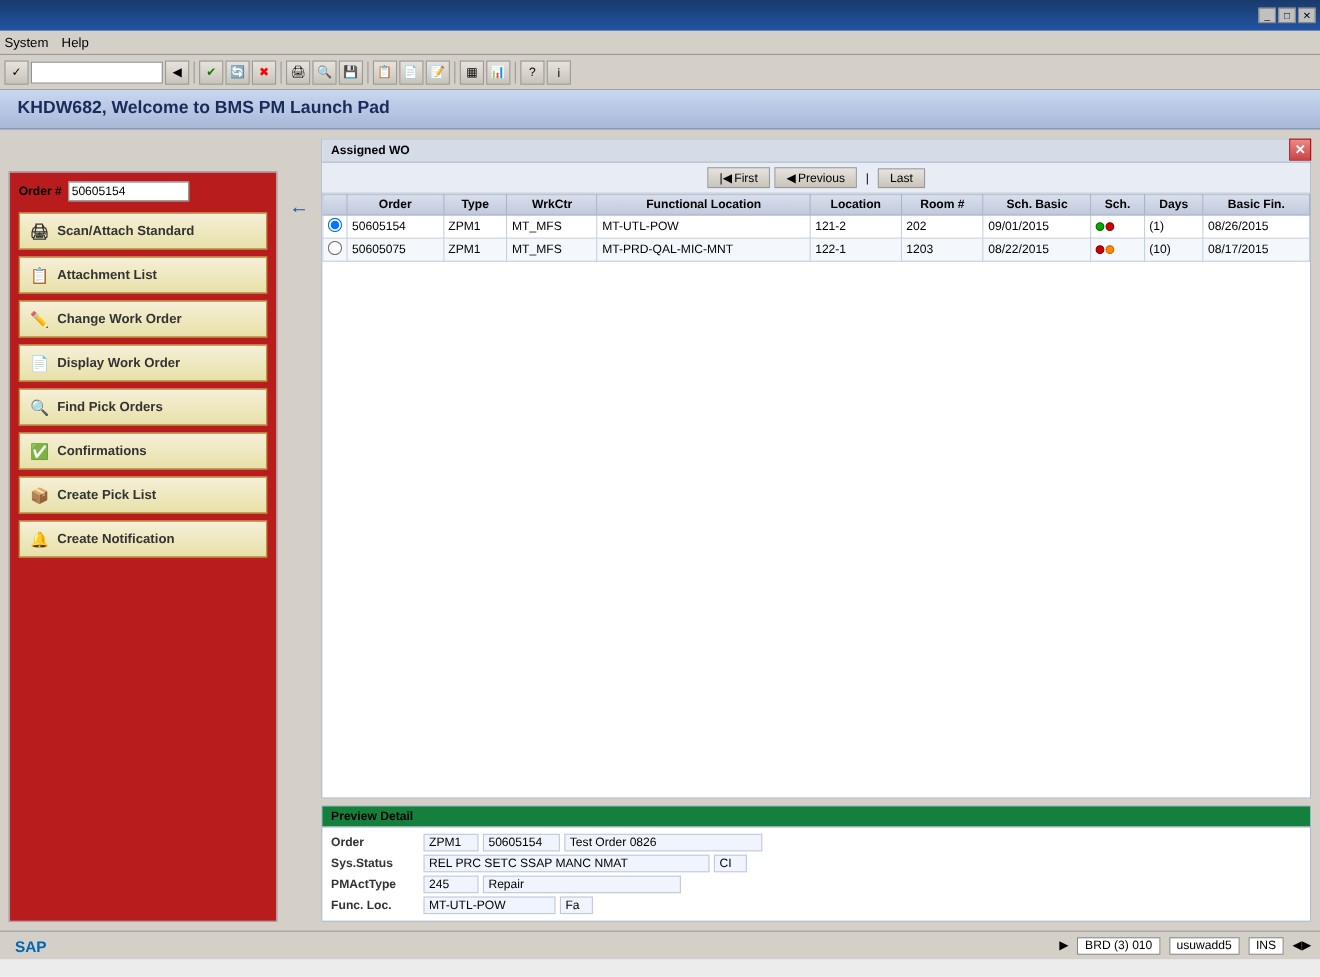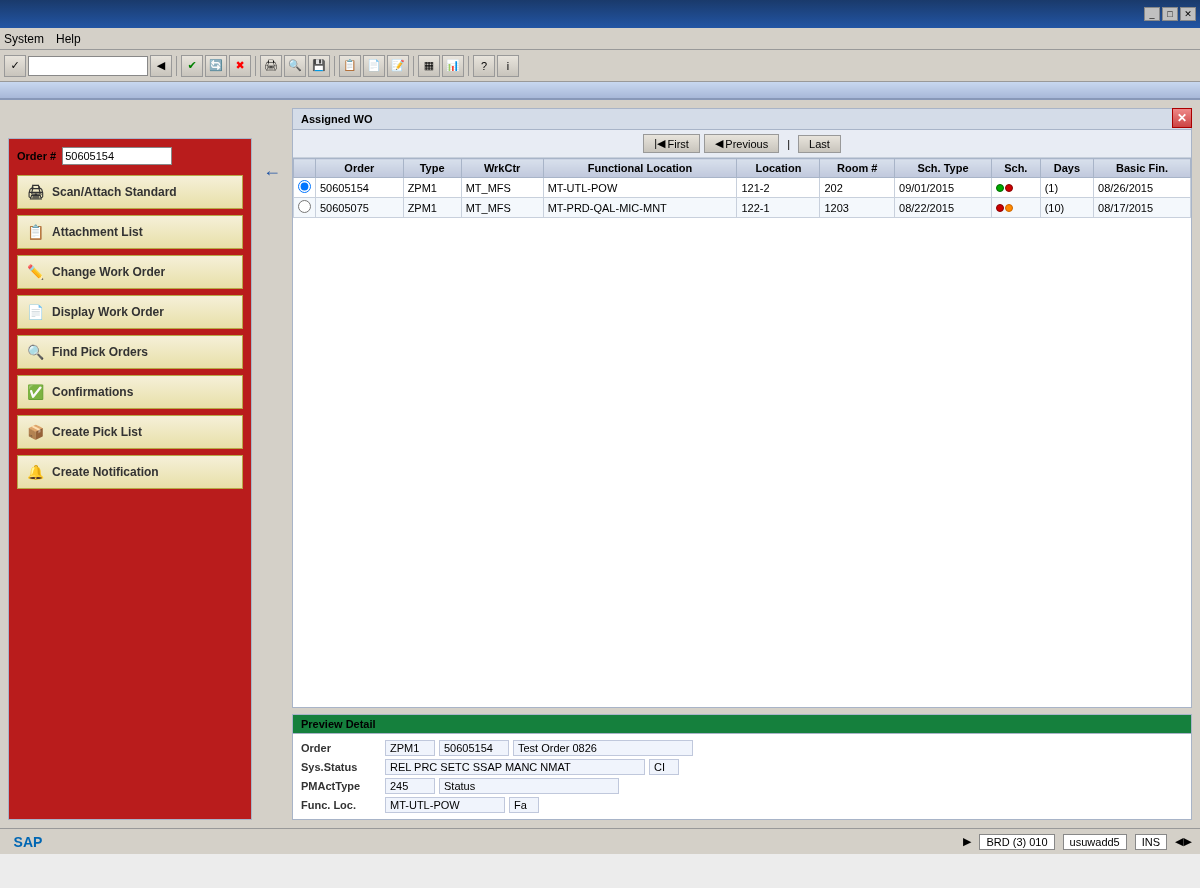--- a/index.html
+++ b/index.html
@@ -434,20 +434,21 @@
   <div class="toolbar-btn">📝</div>
   <div class="toolbar-separator"></div>
   <div class="toolbar-btn">▦</div>
   <div class="toolbar-btn">📊</div>
   <div class="toolbar-separator"></div>
   <div class="toolbar-btn">?</div>
   <div class="toolbar-btn">ℹ</div>
 </div>
 
 <div class="app-header">
+  <div class="app-title">KHDW682, Welcome to BMS PM Launch Pad</div>
 </div>
 
 <div class="main-content">
 
   <div class="sidebar">
     <div class="order-row">
       <span class="order-label">Order #</span>
       <input class="order-input" type="text" value="50605154" style="">
     </div>
     <button class="sidebar-btn">
@@ -514,21 +515,21 @@
         <table class="wo-table">
           <thead>
             <tr>
               <th></th>
               <th>Order</th>
               <th>Type</th>
               <th>WrkCtr</th>
               <th>Functional Location</th>
               <th>Location</th>
               <th>Room #</th>
-              <th>Sch. Type</th>
+              <th>Sch. Basic</th>
               <th>Sch.</th>
               <th>Days</th>
               <th>Basic Fin.</th>
             </tr>
           </thead>
           <tbody id="wo-table-body">
               <tr>
                 <td class="radio-cell"><input type="radio" name="wo-row" checked="" style=""></td>
                 <td>50605154</td>
                 <td>ZPM1</td>
@@ -579,21 +580,21 @@
           <span class="preview-value preview-value-wide">Test Order 0826</span>
         </div>
         <div class="preview-row">
           <span class="preview-label">Sys.Status</span>
           <span class="preview-value" style="min-width:260px;">REL PRC SETC SSAP MANC NMAT</span>
           <span class="preview-value" style="min-width:30px;">CI</span>
         </div>
         <div class="preview-row">
           <span class="preview-label">PMActType</span>
           <span class="preview-value" style="min-width:50px;">245</span>
-          <span class="preview-value preview-value-wide">Status</span>
+          <span class="preview-value preview-value-wide">Repair</span>
         </div>
         <div class="preview-row">
           <span class="preview-label">Func. Loc.</span>
           <span class="preview-value" style="min-width:120px;">MT-UTL-POW</span>
           <span class="preview-value" style="min-width:30px;">Fa</span>
         </div>
       </div>
     </div>
 
   </div>

